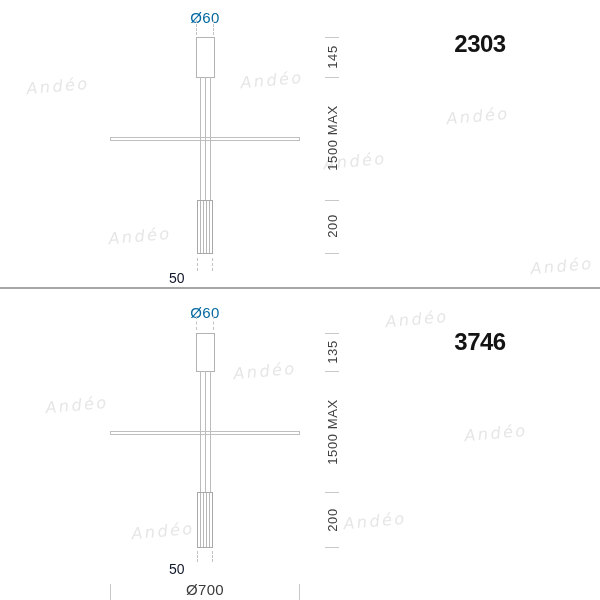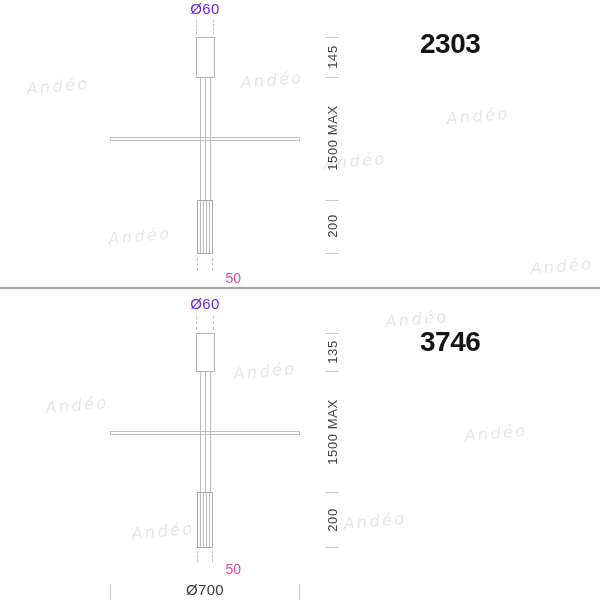--- a/index.html
+++ b/index.html
@@ -22,37 +22,37 @@
     position:absolute;left:197px;width:16px;box-sizing:border-box;
     border:1px solid #a8a8a8;
     background:repeating-linear-gradient(to right,#ffffff 0 2px,#b6b6b6 2px 3px);
   }
   .ext-dash{position:absolute;width:0;border-left:1px dashed #c2c2c2;}
   .tick{position:absolute;left:325px;width:14px;height:1px;background:#c8c8c8;}
   .vtick{position:absolute;width:1px;height:16px;background:#c8c8c8;}
   
   .dia-label{
     position:absolute;left:169px;width:72px;text-align:center;
-    font-size:15px;font-weight:500;color:#6d28d9;letter-spacing:.3px;line-height:16px;
+    font-size:15px;font-weight:500;color:#0369a1;letter-spacing:.3px;line-height:16px;margin-top:9px;
   }
   .dim-label{
     position:absolute;left:332px;transform:translate(-50%,-50%) rotate(-90deg);
     white-space:nowrap;font-size:13px;color:#3f3f3f;letter-spacing:.6px;
   }
   .width-label{
-    position:absolute;left:169px;width:72px;text-align:right;
-    font-size:14px;color:#ec4899;line-height:16px;
+    position:absolute;left:169px;width:72px;text-align:left;
+    font-size:14px;color:#0f172a;line-height:16px;
   }
   .bar-dia-label{
     position:absolute;left:155px;width:100px;text-align:center;
     font-size:15px;color:#3a3a3a;line-height:17px;letter-spacing:.3px;
   }
   .model{
-    position:absolute;left:420px;width:120px;
-    font-size:28px;font-weight:700;color:#141414;letter-spacing:-.5px;line-height:28px;
+    position:absolute;left:420px;width:120px;text-align:center;
+    font-size:24px;font-weight:700;color:#141414;letter-spacing:-.5px;line-height:28px;
   }
   .separator{position:absolute;left:0;top:287px;width:600px;height:2px;background:#a6a6a6;}
   
   .wm{
     position:absolute;transform:translate(-50%,-50%) rotate(-5deg);
     font-family:"DejaVu Sans",sans-serif;font-style:italic;
     font-size:16px;letter-spacing:2.5px;color:#e6e6e6;white-space:nowrap;
     pointer-events:none;
   }
 </style>

